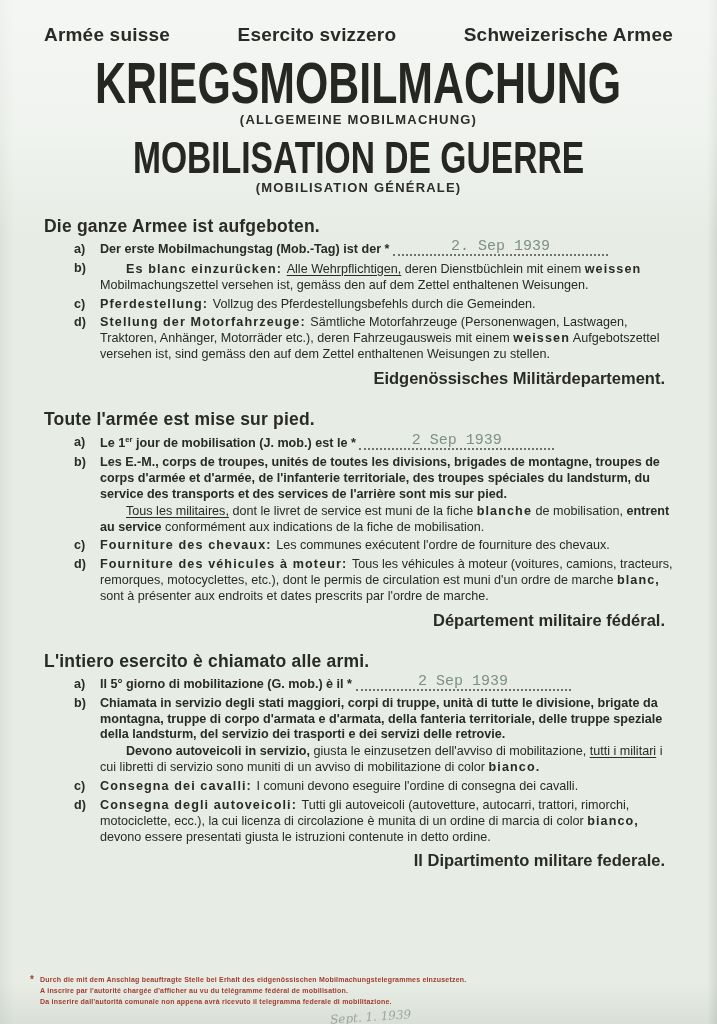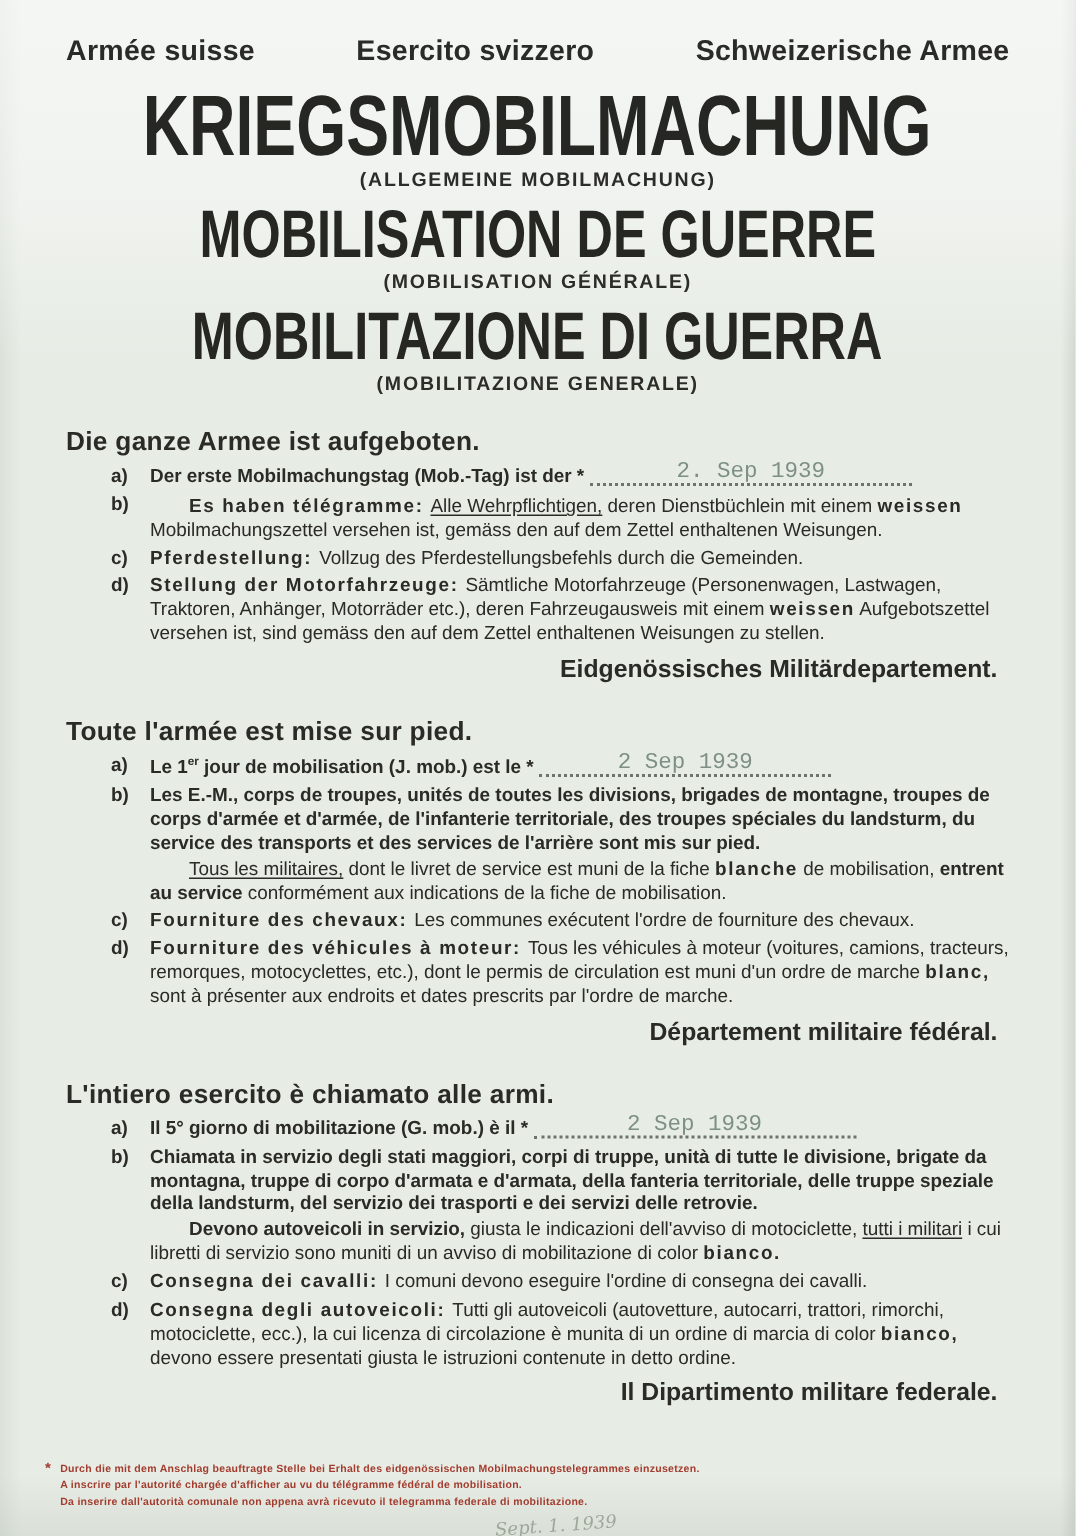--- a/index.html
+++ b/index.html
@@ -82,38 +82,34 @@
     <div class="tblock t1">
       <div class="big de">KRIEGSMOBILMACHUNG</div>
       <div class="sub">(ALLGEMEINE MOBILMACHUNG)</div>
     </div>
 
     <div class="tblock">
       <div class="big fr">MOBILISATION DE GUERRE</div>
       <div class="sub">(MOBILISATION GÉNÉRALE)</div>
     </div>
 
-    <div class="tblock">
-      <div class="big it">MOBILITAZIONE DI GUERRA</div>
-      <div class="sub">(MOBILITAZIONE GENERALE)</div>
-    </div>
 
     <div class="section">
       <h2>Die ganze Armee ist aufgeboten.</h2>
       <div class="item">
         <span class="lbl">a)</span>
         <span class="txt">
           <span><span class="b">Der erste Mobilmachungstag (Mob.-Tag) ist der *</span></span>
           <span class="fill"><span class="date">2. Sep 1939</span></span>
         </span>
       </div>
       <div class="item">
         <span class="lbl">b)</span>
         <span class="txt">
-          <div class="subpara"><span class="b sp">Es haben télégramme: </span><span class="u">Alle Wehrpflichtigen,</span><span> deren Dienstbüchlein mit einem </span><span class="b sp">weissen</span><span> Mobilmachungszettel versehen ist, gemäss den auf dem Zettel enthaltenen Weisungen.</span></div>
+          <div class="subpara"><span class="b sp">Es blanc einzurücken: </span><span class="u">Alle Wehrpflichtigen,</span><span> deren Dienstbüchlein mit einem </span><span class="b sp">weissen</span><span> Mobilmachungszettel versehen ist, gemäss den auf dem Zettel enthaltenen Weisungen.</span></div>
         </span>
       </div>
       <div class="item">
         <span class="lbl">c)</span>
         <span class="txt"><span class="b sp">Pferdestellung: </span><span>Vollzug des Pferdestellungsbefehls durch die Gemeinden.</span></span>
       </div>
       <div class="item">
         <span class="lbl">d)</span>
         <span class="txt"><span class="b sp">Stellung der Motorfahrzeuge: </span><span>Sämtliche Motorfahrzeuge (Personenwagen, Lastwagen, Traktoren, Anhänger, Motorräder etc.), deren Fahrzeugausweis mit einem </span><span class="b sp">weissen</span><span> Aufgebotszettel versehen ist, sind gemäss den auf dem Zettel enthaltenen Weisungen zu stellen.</span></span>
       </div>
@@ -153,21 +149,21 @@
         <span class="lbl">a)</span>
         <span class="txt">
           <span><span class="b">Il 5° giorno di mobilitazione (G. mob.) è il *</span></span>
           <span class="fill"><span class="date">2 Sep 1939</span></span>
         </span>
       </div>
       <div class="item">
         <span class="lbl">b)</span>
         <span class="txt">
           <span><span class="b">Chiamata in servizio degli stati maggiori, corpi di truppe, unità di tutte le divisione, brigate da montagna, truppe di corpo d'armata e d'armata, della fanteria territoriale, delle truppe speziale della landsturm, del servizio dei trasporti e dei servizi delle retrovie.</span></span>
-          <div class="subpara"><span class="b">Devono autoveicoli in servizio,</span><span> giusta le indicazioni dell'avviso di motociclette, </span><span class="u">tutti i militari</span><span> i cui libretti di servizio sono muniti di un avviso di mobilitazione di color </span><span class="b sp">bianco.</span></div>
+          <div class="subpara"><span class="b">Devono autoveicoli in servizio,</span><span> giusta le einzusetzen dell'avviso di mobilitazione, </span><span class="u">tutti i militari</span><span> i cui libretti di servizio sono muniti di un avviso di mobilitazione di color </span><span class="b sp">bianco.</span></div>
         </span>
       </div>
       <div class="item">
         <span class="lbl">c)</span>
         <span class="txt"><span class="b sp">Consegna dei cavalli: </span><span>I comuni devono eseguire l'ordine di consegna dei cavalli.</span></span>
       </div>
       <div class="item">
         <span class="lbl">d)</span>
         <span class="txt"><span class="b sp">Consegna degli autoveicoli: </span><span>Tutti gli autoveicoli (autovetture, autocarri, trattori, rimorchi, motociclette, ecc.), la cui licenza di circolazione è munita di un ordine di marcia di color </span><span class="b sp">bianco,</span><span> devono essere presentati giusta le istruzioni contenute in detto ordine.</span></span>
       </div>

